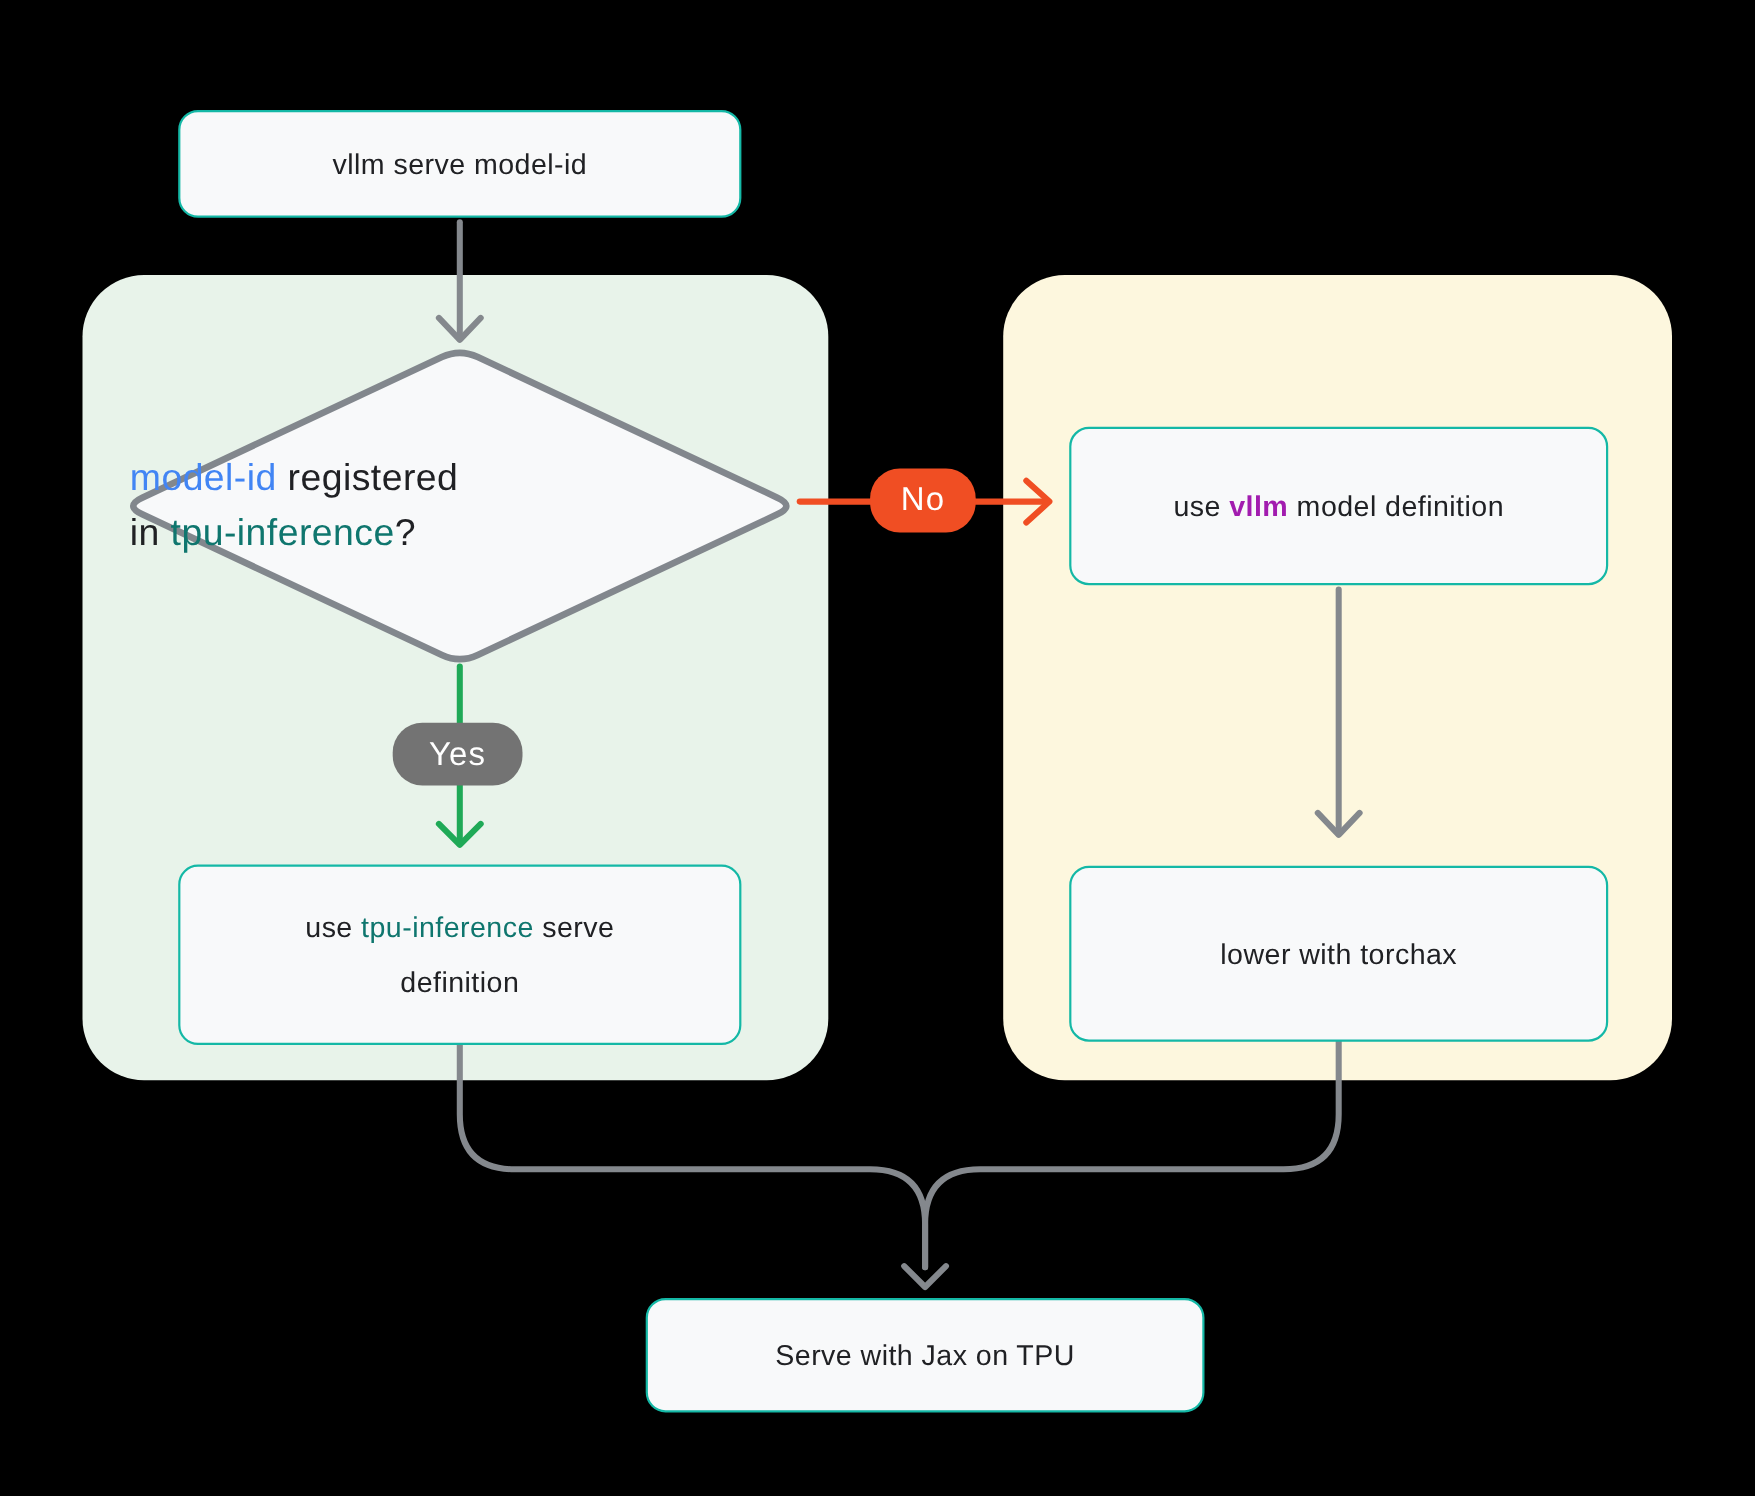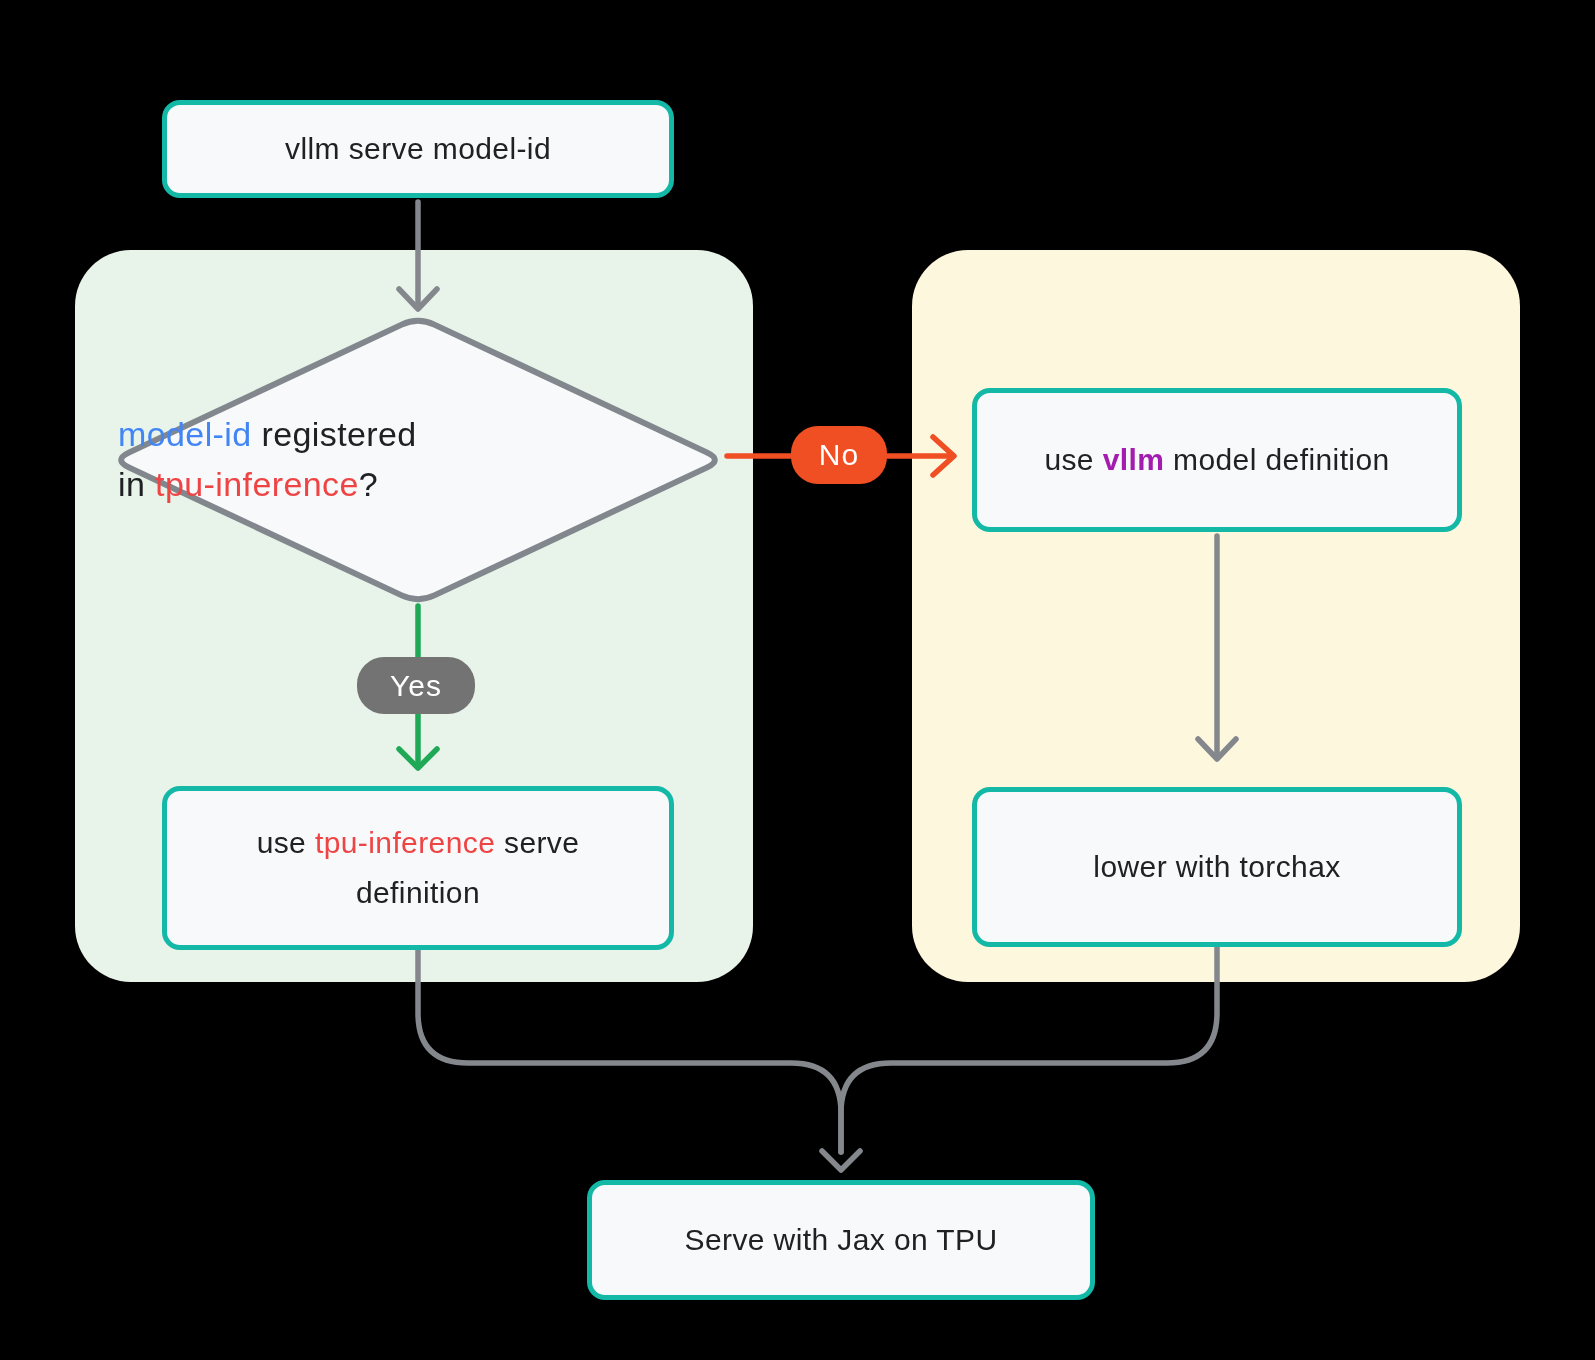--- a/index.html
+++ b/index.html
@@ -5,41 +5,41 @@
   html,body{margin:0;padding:0;background:#000;}
   .canvas{
     position:relative;width:1595px;height:1360px;background:#000;overflow:hidden;
     font-family:"Liberation Sans", sans-serif;color:#202124;
   }
   .panel{position:absolute;border-radius:56px;}
   .panel.green{left:75px;top:250px;width:678px;height:732px;background:#E8F3EA;}
   .panel.yellow{left:912px;top:250px;width:608px;height:732px;background:#FDF7DE;}
   svg.wires{position:absolute;left:0;top:0;width:1595px;height:1360px;pointer-events:none;}
   .node{
-    position:absolute;background:#F8F9FA;border:5px solid #14b8a6;border-radius:18px;
+    position:absolute;background:#F8F9FA;border:2px solid #14b8a6;border-radius:18px;
     display:flex;flex-direction:column;align-items:center;justify-content:center;
-    font-size:30px;letter-spacing:0.4px;text-align:center;line-height:50px;box-sizing:border-box;
+    font-size:26px;letter-spacing:0.4px;text-align:center;line-height:50px;box-sizing:border-box;
   }
   .node-start{left:162px;top:100px;width:512px;height:98px;}
   .node-tpu{left:162px;top:786px;width:512px;height:164px;}
   .node-vllm{left:972px;top:388px;width:490px;height:144px;}
   .node-torchax{left:972px;top:787px;width:490px;height:160px;}
-  .node-serve{left:587px;top:1180px;width:508px;height:120px;}
+  .node-serve{left:587px;top:1180px;width:508px;height:104px;}
   .decision-text{
     position:absolute;left:118px;top:409px;width:600px;text-align:left;
     font-size:34px;letter-spacing:0.4px;line-height:50px;
   }
   .badge{
     position:absolute;border-radius:27px;color:#FFFFFF;font-size:30px;letter-spacing:1px;
     display:flex;align-items:center;justify-content:center;box-sizing:border-box;
   }
   .badge-yes{left:357px;top:657px;width:118px;height:57px;background:#737373;}
   .badge-no{left:791px;top:426px;width:96px;height:58px;background:#F04E23;}
   .txt-blue{color:#4285F4;}
-  .txt-green{color:#ef4444;}
+  .txt-green{color:#0f766e;}
   .txt-orange{color:#a21caf;font-weight:bold;}
 </style>
 </head>
 <body>
 
 <div class="canvas">
 
   <div class="panel green"></div>
   <div class="panel yellow"></div>
 

